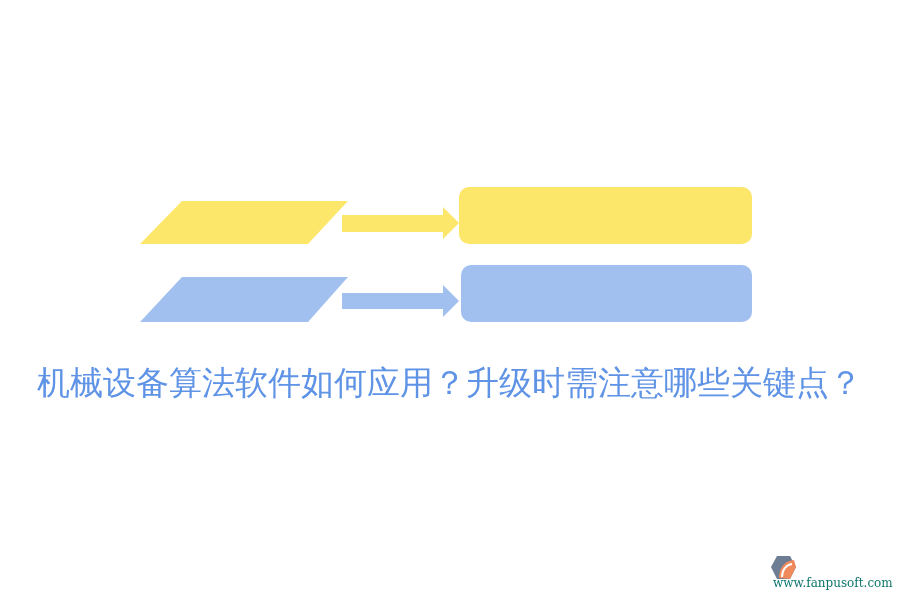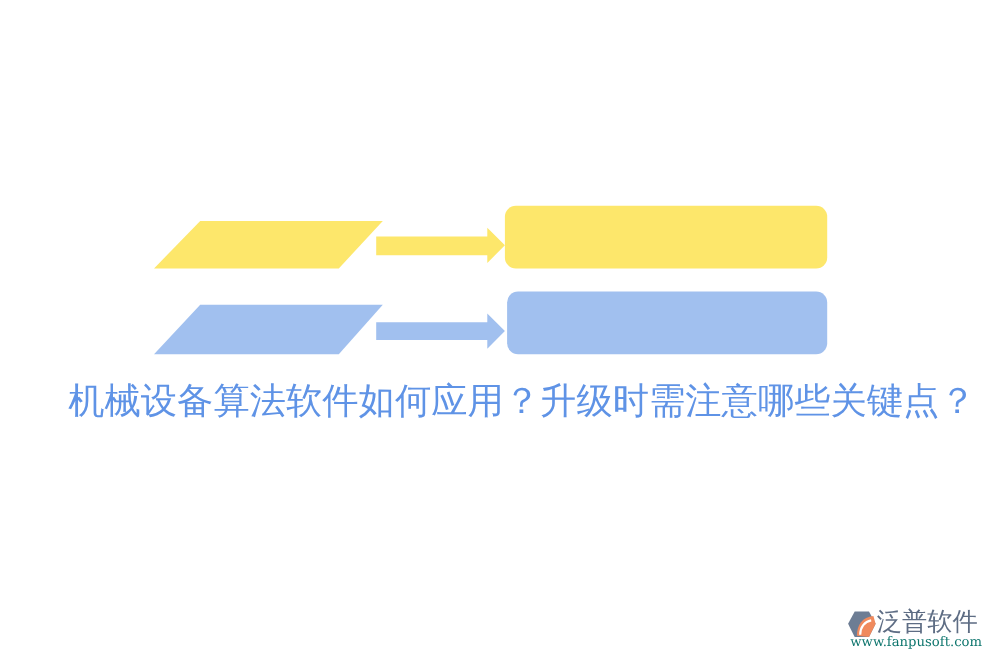--- a/index.html
+++ b/index.html
@@ -17,30 +17,29 @@
     .diagram {
       position: absolute;
       left: 0;
       top: 0;
       width: 900px;
       height: 600px;
     }
     .title {
       position: absolute;
       left: 37px;
-      top: 344px;
+      top: 363px;
       width: 850px;
       height: 40px;
       font-size: 33px;
       line-height: 40px;
       color: #5f93e6;
       white-space: nowrap;
       letter-spacing: 0px;
       font-family: "DejaVu Sans", sans-serif;
-      text-align: right;
     }
     .logo {
       position: absolute;
       left: 768px;
       top: 552px;
       width: 128px;
       height: 42px;
     }
     .logo-icon {
       position: absolute;
@@ -91,15 +90,14 @@
 </div>
 
 <div class="title">机械设备算法软件如何应用？升级时需注意哪些关键点？</div>
 
 <div class="logo">
   <svg class="logo-icon" viewBox="0 0 27 25" xmlns="http://www.w3.org/2000/svg">
     <polygon points="7,1 20,1 26,12 20,24 7,24 1,12" fill="#6d7d94"></polygon>
     <path d="M9,23 C9,13 14,6 24,5 L26,12 L20,24 Z" fill="#f08a5d"></path>
     <path d="M12,22 C12,15 16,10 22,9" stroke="#ffffff" stroke-width="2" fill="none"></path>
   </svg>
-  <span class="logo-text">泛普软件</span>
   <span class="logo-url">www.fanpusoft.com</span>
 </div>
 
 </body></html>

